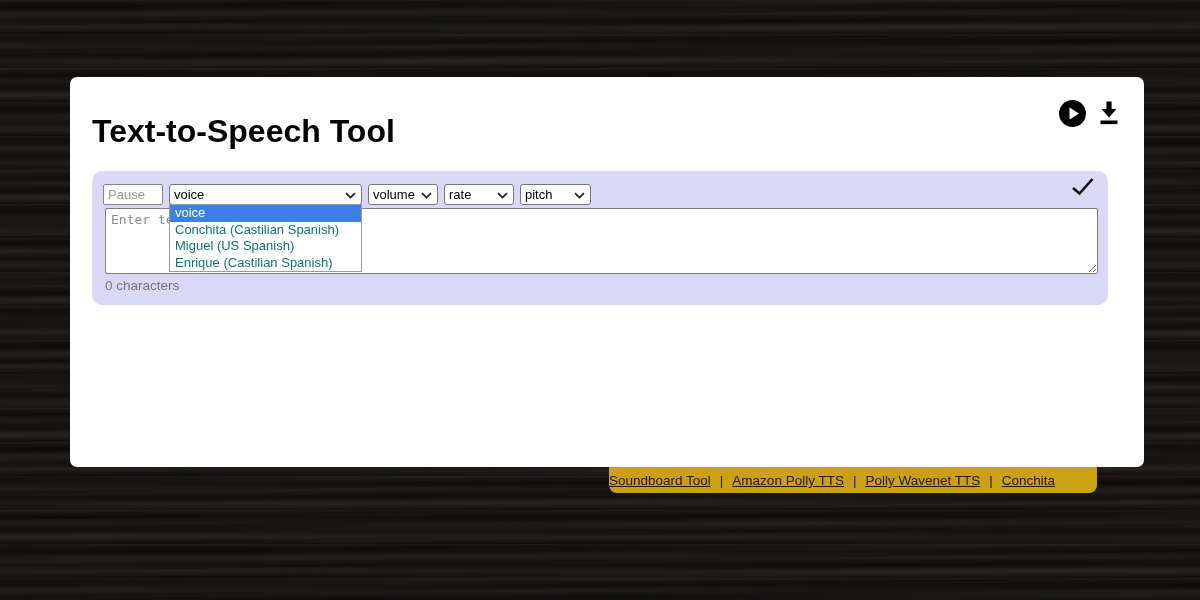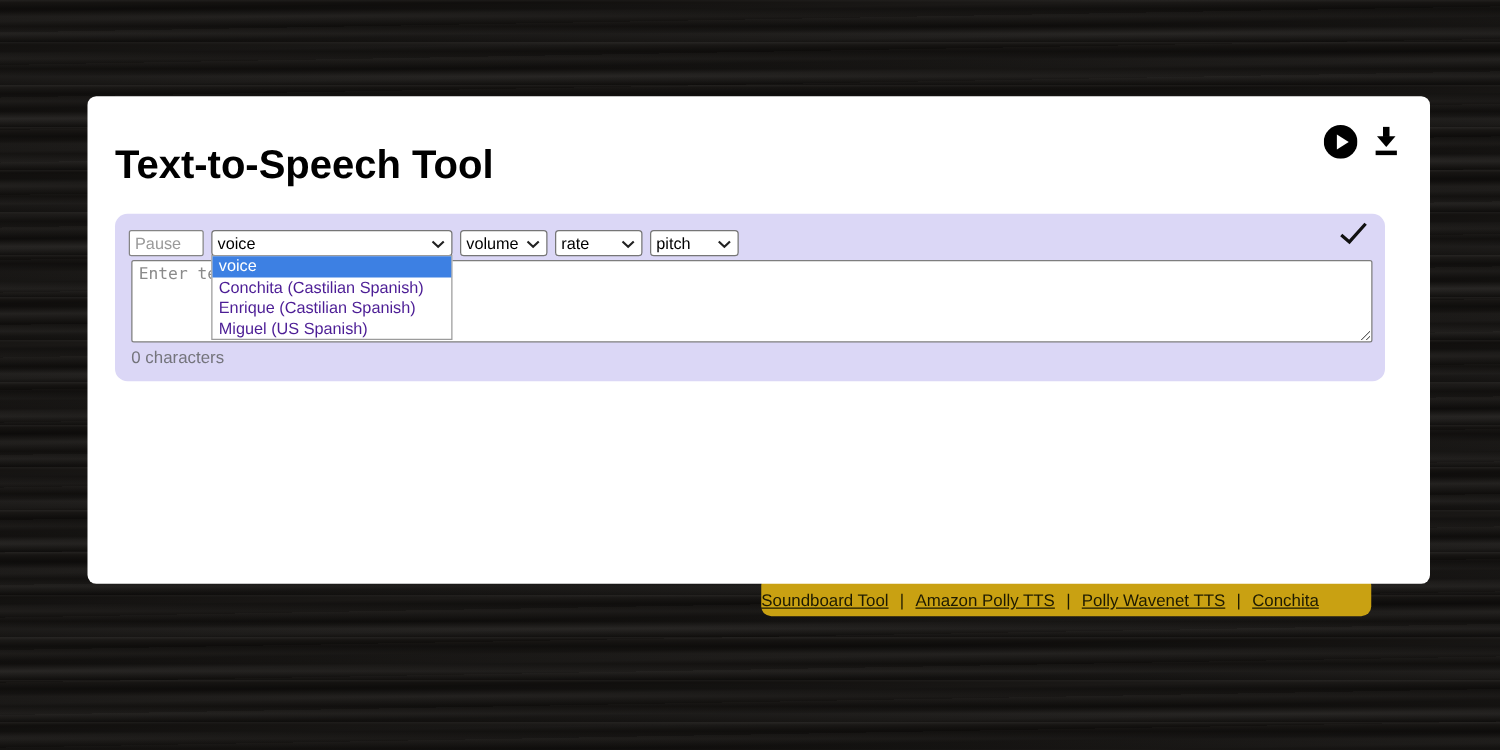--- a/index.html
+++ b/index.html
@@ -133,21 +133,21 @@
     width: 193px;
     background: #fff;
     border: 1px solid #9b9b9b;
     z-index: 10;
   }
   .voice-dropdown .opt {
     height: 16.5px;
     line-height: 16.5px;
     padding-left: 5px;
     font-size: 13px;
-    color: #4c1d95;
+    color: #0f766e;
     white-space: nowrap;
     overflow: hidden;
     cursor: default;
   }
   .voice-dropdown .opt.highlighted {
     background: var(--highlight, #3d80e3);
     color: #fff;
   }
 
   .footer-bar {
@@ -255,22 +255,22 @@
     </span>
 
     <textarea class="text-area" placeholder="Enter tex" style=""></textarea>
 
     <div class="char-counter">0 characters</div>
   </div>
 
   <div class="voice-dropdown">
     <div class="opt highlighted">voice</div>
     <div class="opt">Conchita (Castilian Spanish)</div>
+    <div class="opt">Miguel (US Spanish)</div>
     <div class="opt">Enrique (Castilian Spanish)</div>
-    <div class="opt">Miguel (US Spanish)</div>
   </div>
 
 </div>
 
 <div class="footer-bar">
   <a>Soundboard Tool</a>
   <span class="sep">|</span>
   <a>Amazon Polly TTS</a>
   <span class="sep">|</span>
   <a>Polly Wavenet TTS</a>

